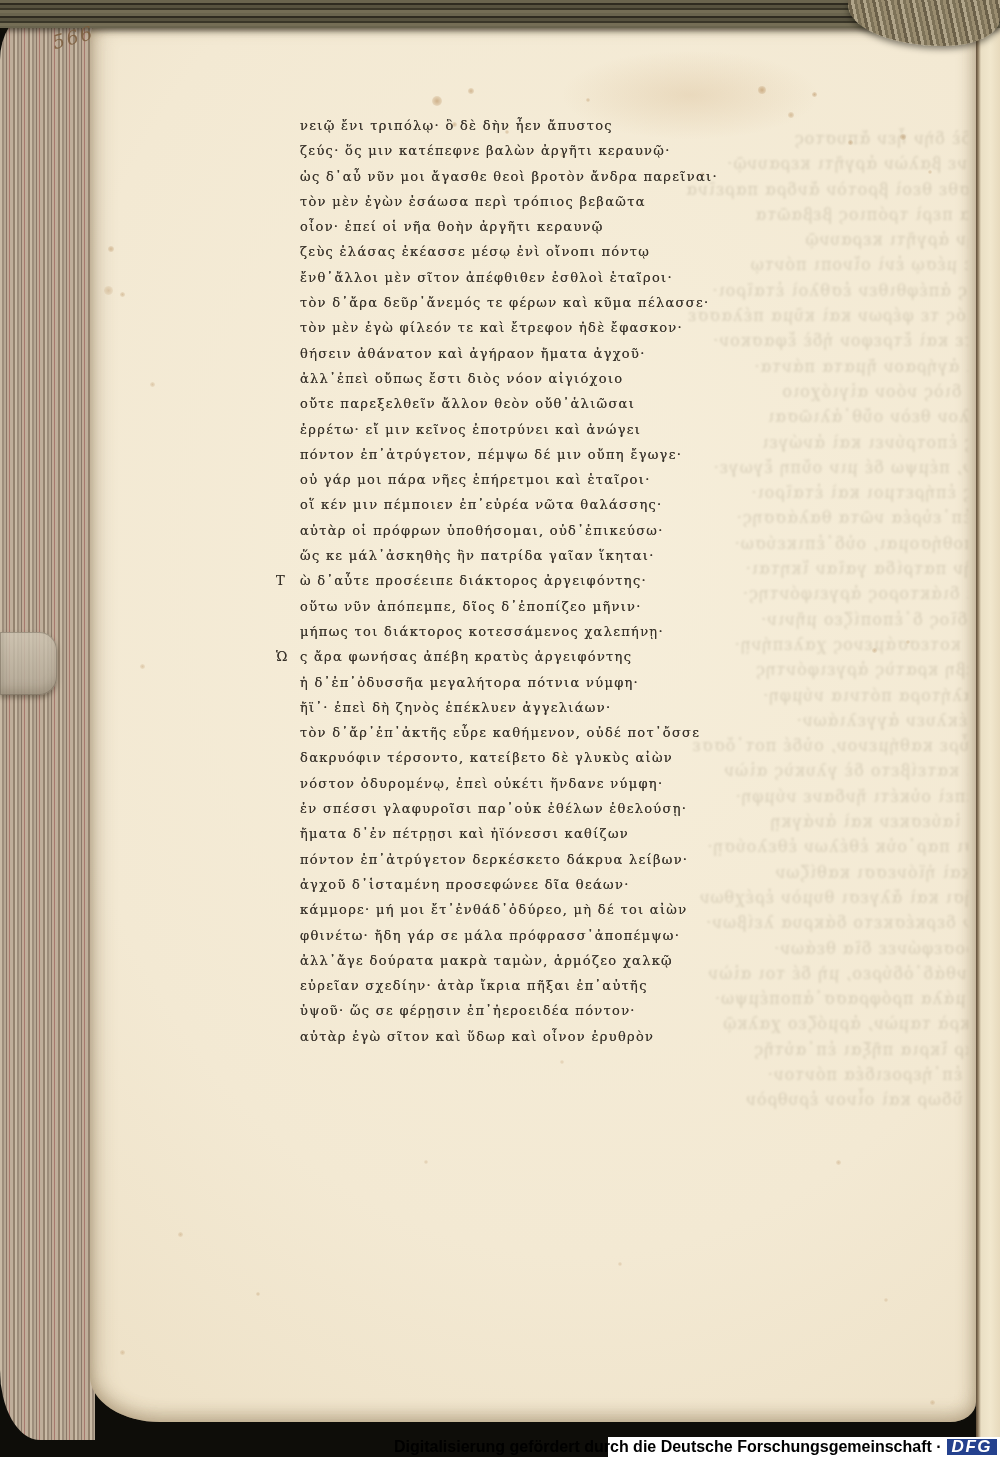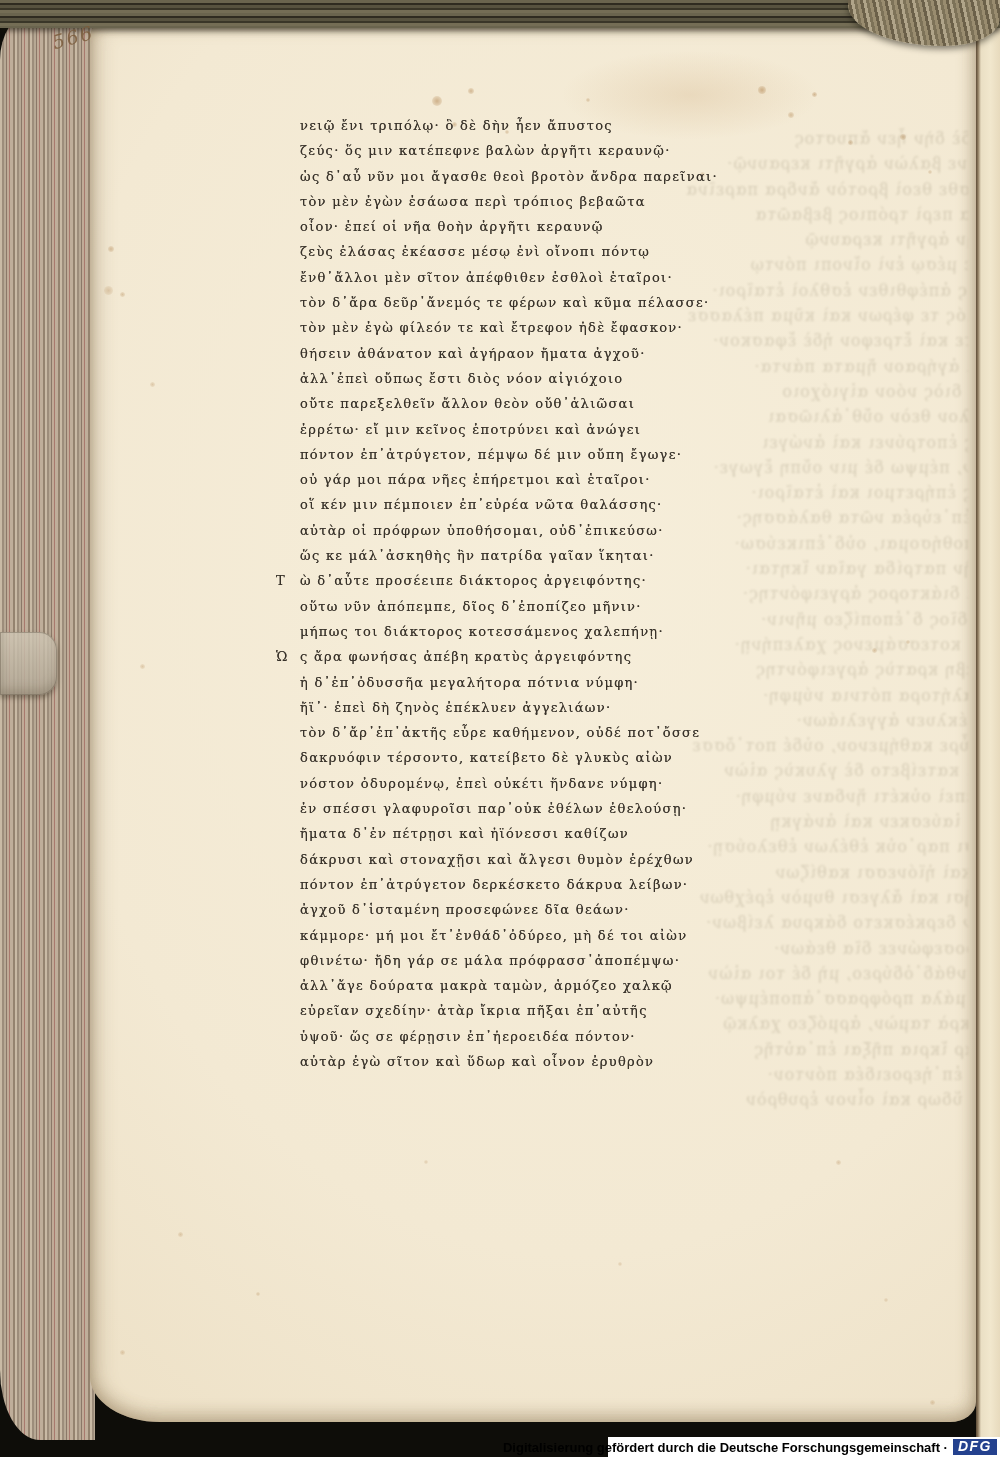--- a/index.html
+++ b/index.html
@@ -80,23 +80,23 @@
     position:absolute; left:560px; top:50px; width:260px; height:90px; z-index:3;
     background:radial-gradient(ellipse at 50% 50%, rgba(186,138,80,.18), rgba(186,138,80,0) 70%);
   }
   
   .dfg-banner {
     position:absolute; left:608px; top:1437px; width:392px; height:20px; z-index:9;
     background:#ffffff; display:flex; align-items:center; justify-content:flex-end;
     box-sizing:border-box; padding-right:3px; gap:5px;
     font-family:"Liberation Sans", sans-serif;
   }
-  .dfg-credit { font-size:13px; font-weight:bold; color:#000; white-space:nowrap; }
+  .dfg-credit { font-size:16px; font-weight:bold; color:#000; white-space:nowrap; }
   .dfg-logo {
-    background:#24418e; color:#fff; font-size:14px; font-weight:bold; font-style:italic;
+    background:#24418e; color:#fff; font-size:17px; font-weight:bold; font-style:italic;
     padding:1px 5px 2px 5px; letter-spacing:1.5px; line-height:13px;
   }
 </style>
 </head>
 <body>
 
 <div class="scan-root">
 
   <div class="left-edge"></div>
 
@@ -210,21 +210,20 @@
       <div class="text-line"><span>οὕτω νῦν ἀπόπεμπε, δῖος δ᾽ἐποπίζεο μῆνιν·</span></div>
       <div class="text-line"><span>μήπως τοι διάκτορος κοτεσσάμενος χαλεπήνῃ·</span></div>
       <div class="text-line"><span class="line-initial">Ὡ</span><span>ς ἄρα φωνήσας ἀπέβη κρατὺς ἀργειφόντης</span></div>
       <div class="text-line"><span>ἡ δ᾽ἐπ᾽ὀδυσσῆα μεγαλήτορα πότνια νύμφη·</span></div>
       <div class="text-line"><span>ἤϊ᾽· ἐπεὶ δὴ ζηνὸς ἐπέκλυεν ἀγγελιάων·</span></div>
       <div class="text-line"><span>τὸν δ᾽ἄρ᾽ἐπ᾽ἀκτῆς εὗρε καθήμενον, οὐδέ ποτ᾽ὄσσε</span></div>
       <div class="text-line"><span>δακρυόφιν τέρσοντο, κατείβετο δὲ γλυκὺς αἰὼν</span></div>
       <div class="text-line"><span>νόστον ὀδυρομένῳ, ἐπεὶ οὐκέτι ἥνδανε νύμφη·</span></div>
       <div class="text-line"><span>ἐν σπέσσι γλαφυροῖσι παρ᾽οὐκ ἐθέλων ἐθελούσῃ·</span></div>
       <div class="text-line"><span>ἤματα δ᾽ἐν πέτρῃσι καὶ ἠϊόνεσσι καθίζων</span></div>
-      <div class="text-line"><span>δάκρυσι καὶ στοναχῇσι καὶ ἄλγεσι θυμὸν ἐρέχθων</span></div>
       <div class="text-line"><span>πόντον ἐπ᾽ἀτρύγετον δερκέσκετο δάκρυα λείβων·</span></div>
       <div class="text-line"><span>ἀγχοῦ δ᾽ἱσταμένη προσεφώνεε δῖα θεάων·</span></div>
       <div class="text-line"><span>κάμμορε· μή μοι ἔτ᾽ἐνθάδ᾽ὀδύρεο, μὴ δέ τοι αἰὼν</span></div>
       <div class="text-line"><span>φθινέτω· ἤδη γάρ σε μάλα πρόφρασσ᾽ἀποπέμψω·</span></div>
       <div class="text-line"><span>ἀλλ᾽ἄγε δούρατα μακρὰ ταμὼν, ἁρμόζεο χαλκῷ</span></div>
       <div class="text-line"><span>εὐρεῖαν σχεδίην· ἀτὰρ ἴκρια πῆξαι ἐπ᾽αὐτῆς</span></div>
       <div class="text-line"><span>ὑψοῦ· ὥς σε φέρῃσιν ἐπ᾽ἠεροειδέα πόντον·</span></div>
       <div class="text-line"><span>αὐτὰρ ἐγὼ σῖτον καὶ ὕδωρ καὶ οἶνον ἐρυθρὸν</span></div>
     </div>
 

